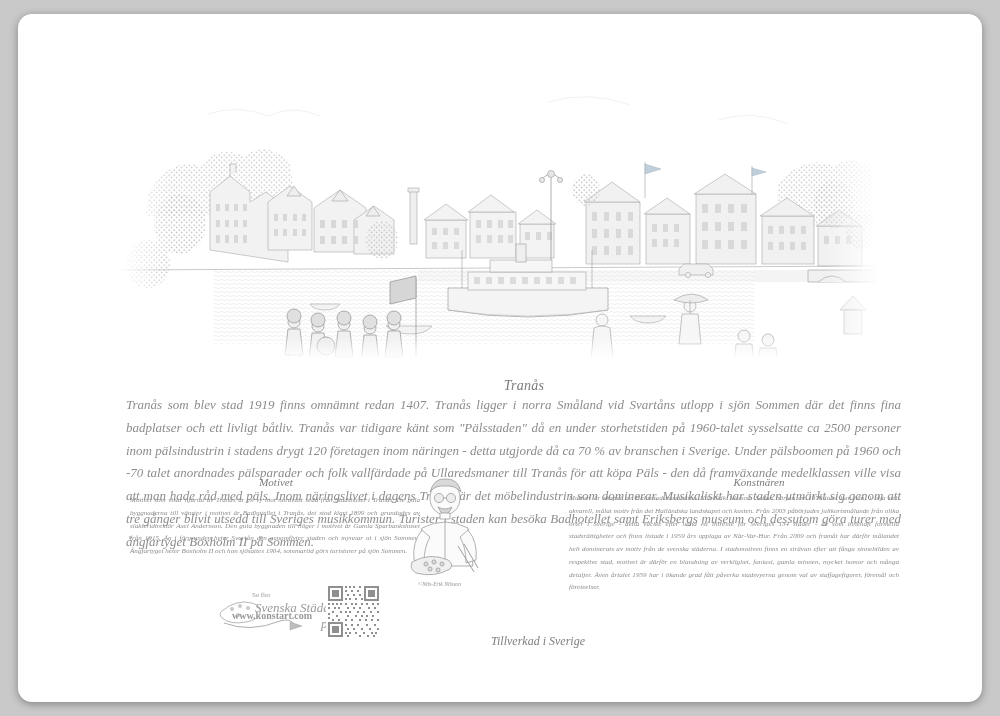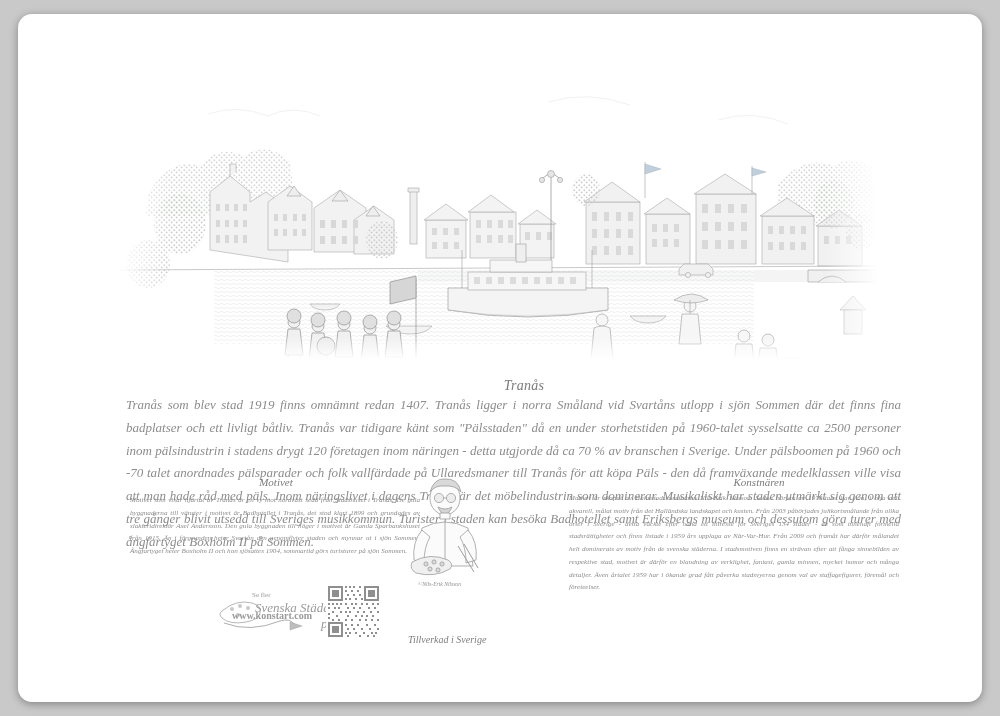--- a/index.html
+++ b/index.html
@@ -119,22 +119,23 @@
     font-size: 5.6px;
     color: #8f8f8f;
     font-style: italic;
   }
 
   .made-in {
     position: absolute;
     left: 390px;
     top: 620px;
     width: 260px;
+    text-align: center;
     font-style: italic;
-    font-size: 10px;
+    font-size: 12px;
     color: #7e7e7e;
   }
 </style>
 </head>
 <body>
 
 <div class="page">
 
   <div class="art-wrap">
     <svg class="art-svg" viewBox="0 0 760 285" xmlns="http://www.w3.org/2000/svg">

